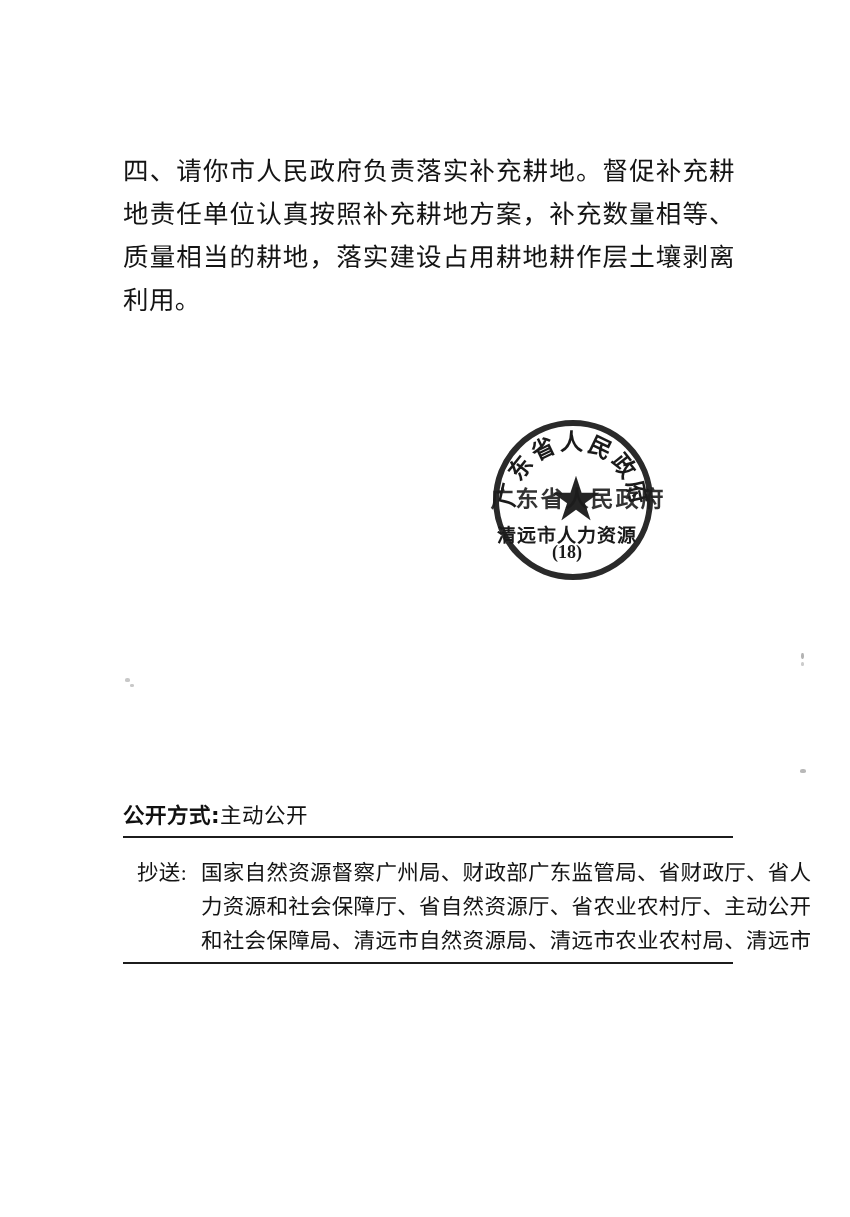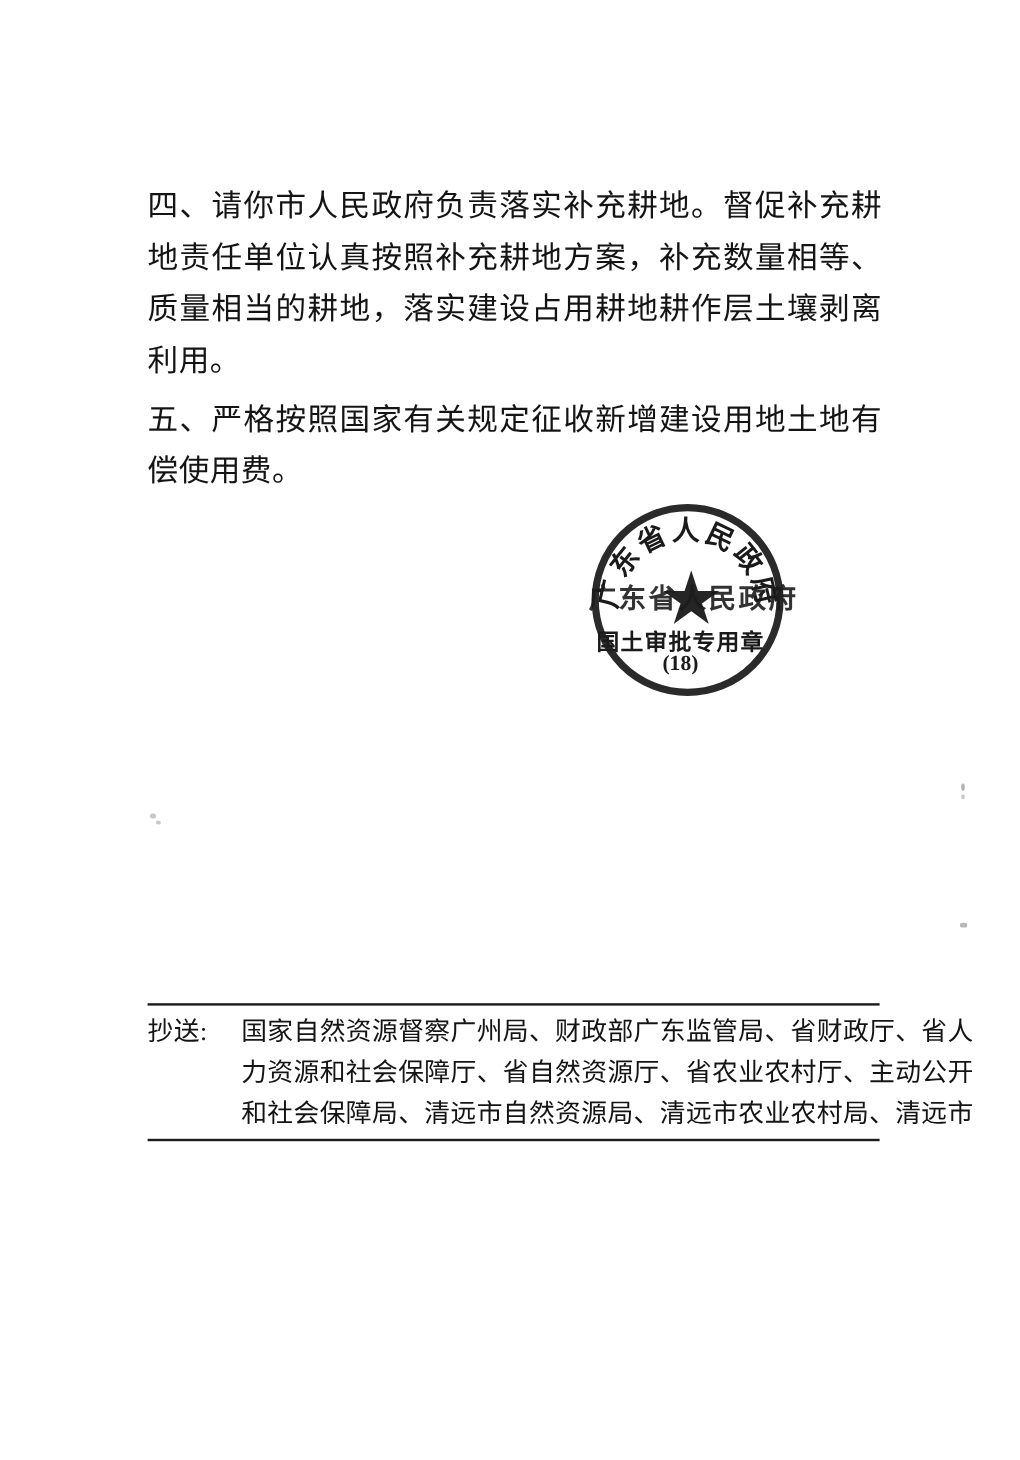--- a/index.html
+++ b/index.html
@@ -178,21 +178,22 @@
   }
   .rule {
     height: 0;
     border-top: 2.5px solid #1c1c1c;
     width: 100%;
   }
   .rule.bottom {
     border-top-width: 2.5px;
   }
   .cc-body {
-    padding: 5px 0 4px 0;
+    padding: 18px 0 4px 0;
+    text-align: center;
   }
   .cc-line {
     font-size: 21.5px;
     line-height: 34px;
     color: #141414;
     letter-spacing: 0.3px;
     white-space: nowrap;
     font-weight: 500;
   }
   .cc-line.first {
@@ -217,52 +218,54 @@
     font-family: "Liberation Serif", "DejaVu Serif", serif;
   }
 </style>
 </head>
 <body>
 
 <div class="page">
 
   <div class="body-text">
     <p class="para">四、请你市人民政府负责落实补充耕地。督促补充耕地责任单位认真按照补充耕地方案，补充数量相等、质量相当的耕地，落实建设占用耕地耕作层土壤剥离利用。</p>
-    <p class="para">五、严格按照国家有关规定征收新增建设用地土地有偿使用费。</p>
   </div>
 
   <div class="seal-area">
     <div class="seal-ring"></div>
 
     <div class="seal-arc-text">
       <svg viewBox="0 0 160 160" aria-hidden="true">
         <defs>
           <path id="sealArcPath" d="M 22,88 A 58,58 0 0 1 138,88" fill="none"></path>
         </defs>
         <text>
           <textPath href="#sealArcPath" startOffset="50%" text-anchor="middle">广东省人民政府</textPath>
         </text>
       </svg>
     </div>
 
     <div class="seal-star">★</div>
 
     <div class="sign-org">广东省人民政府</div>
 
-    <div class="seal-bottom-text">国土审批专用章</div>
+    <div class="seal-bottom-text">清远市人力资源</div>
     <div class="seal-number">(18)</div>
   </div>
 
   <div class="speck" style="left:125px; top:678px; width:5px; height:4px;"></div>
   <div class="speck" style="left:130px; top:684px; width:4px; height:3px;"></div>
   <div class="speck" style="left:801px; top:653px; width:3px; height:6px; opacity:0.75;"></div>
   <div class="speck" style="left:801px; top:662px; width:3px; height:4px; opacity:0.5;"></div>
   <div class="speck" style="left:800px; top:769px; width:6px; height:4px; opacity:0.7;"></div>
   <div class="speck" style="left:18px; top:1024px; width:4px; height:4px; opacity:0.35;"></div>
 
+  <div class="disclosure">
+    <span class="dk">公开方式:</span><span class="dv">主动公开</span>
+  </div>
 
   <div class="cc-block">
     <div class="rule"></div>
     <div class="cc-body">
       <div class="cc-line first"><span class="cc-label">抄送:</span><span>国家自然资源督察广州局、财政部广东监管局、省财政厅、省人</span></div>
       <div class="cc-line cont"><span>力资源和社会保障厅、省自然资源厅、省农业农村厅、主动公开</span></div>
       <div class="cc-line cont"><span>和社会保障局、清远市自然资源局、清远市农业农村局、清远市</span></div>
     </div>
     <div class="rule bottom"></div>
   </div>

